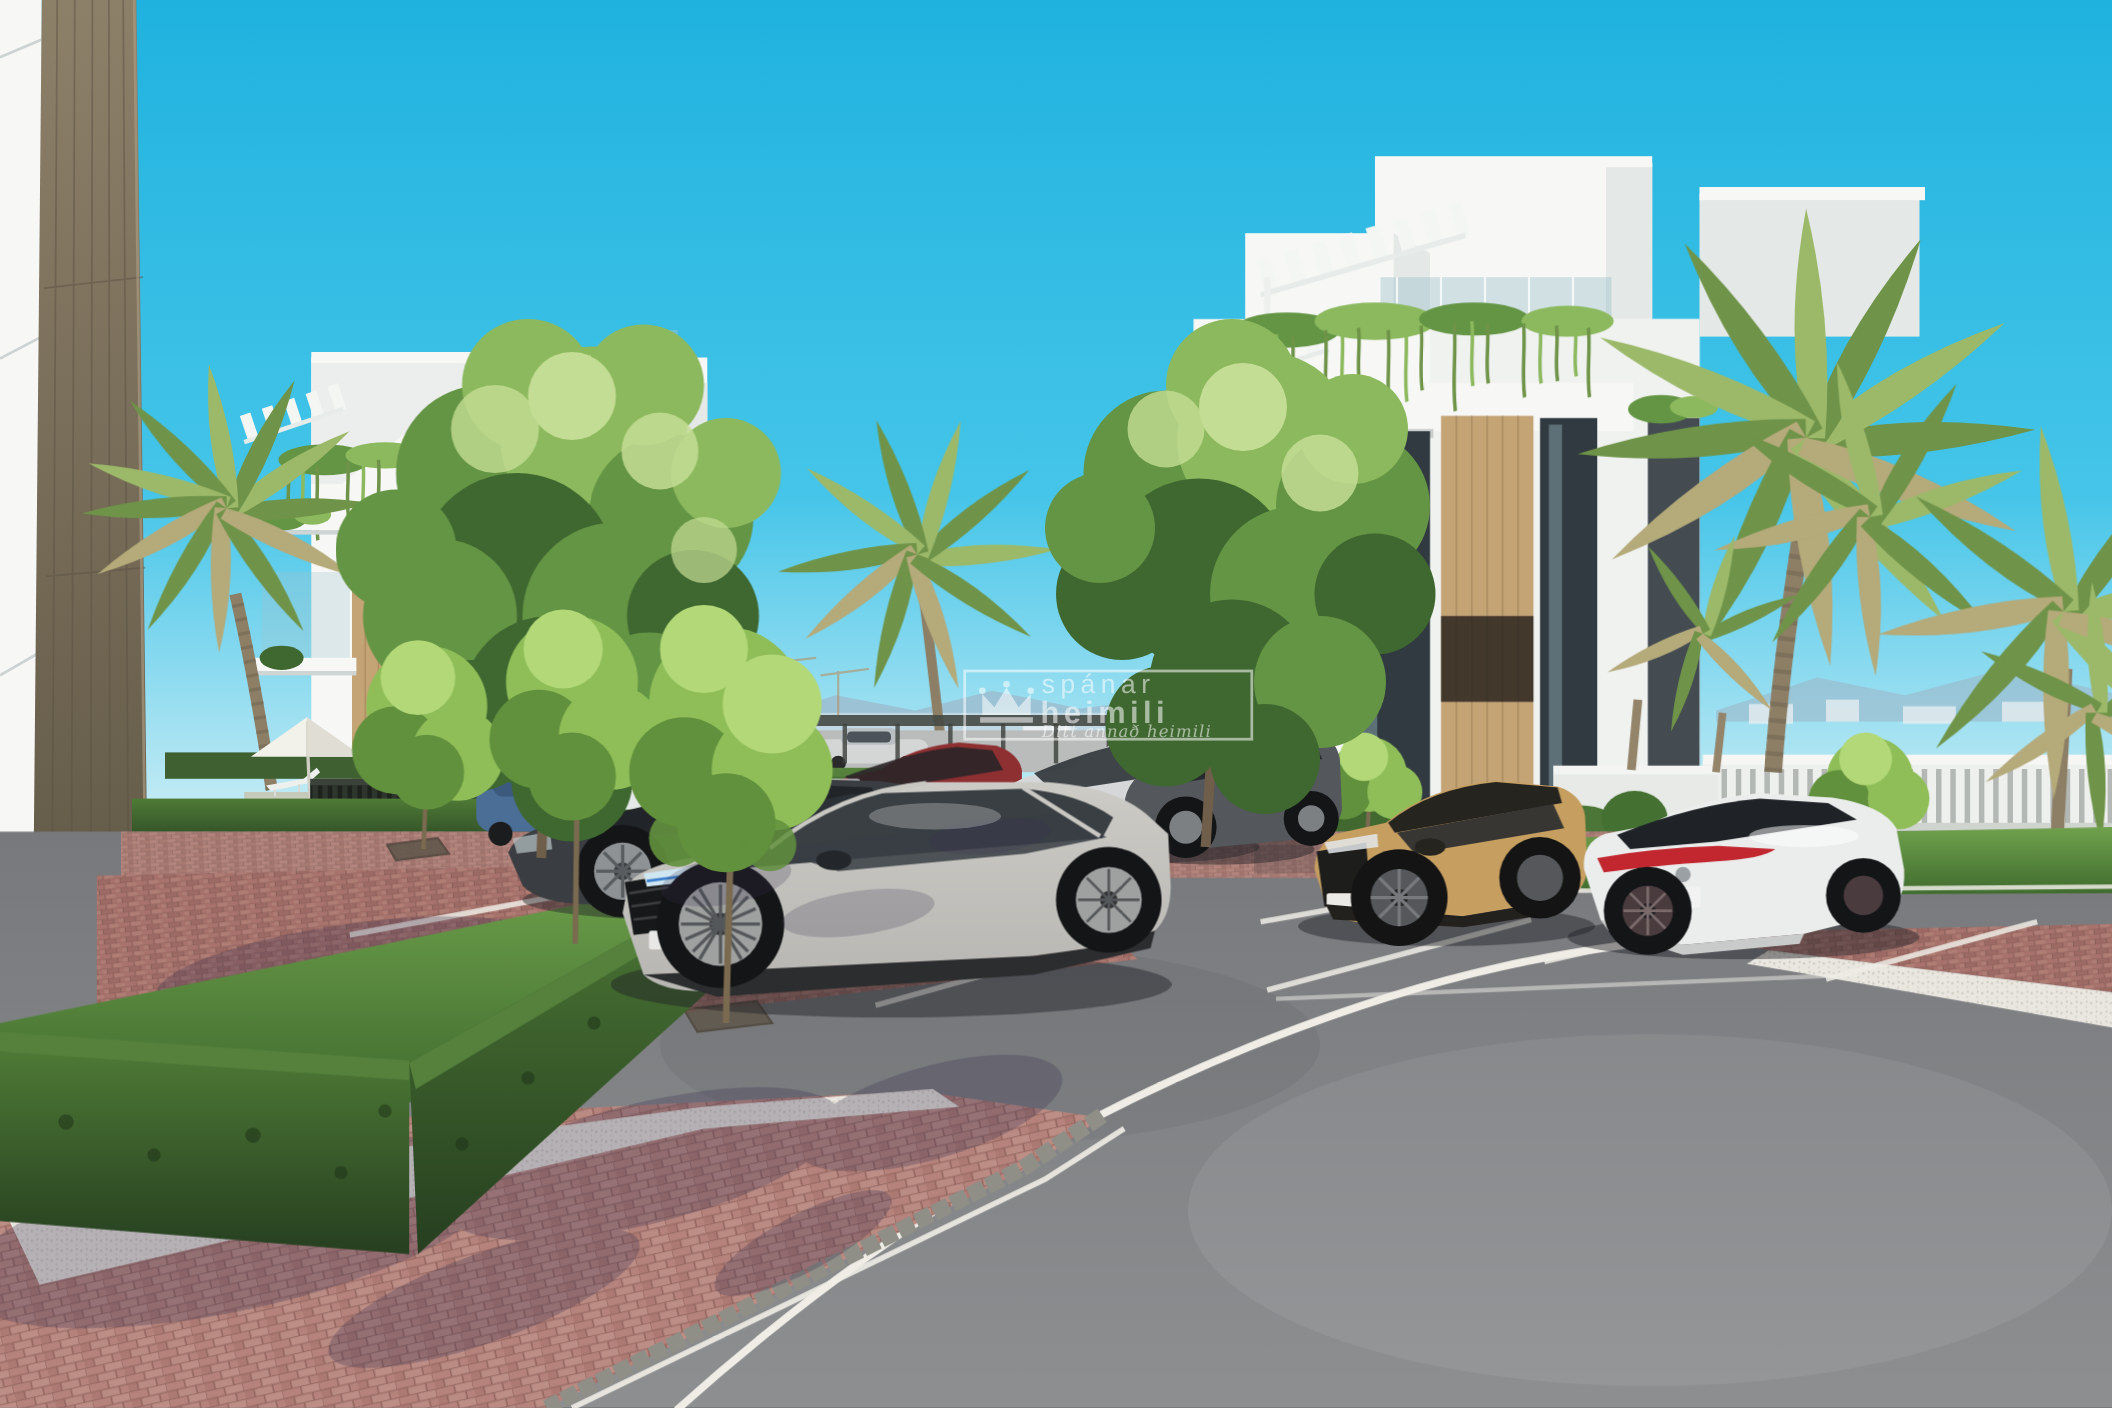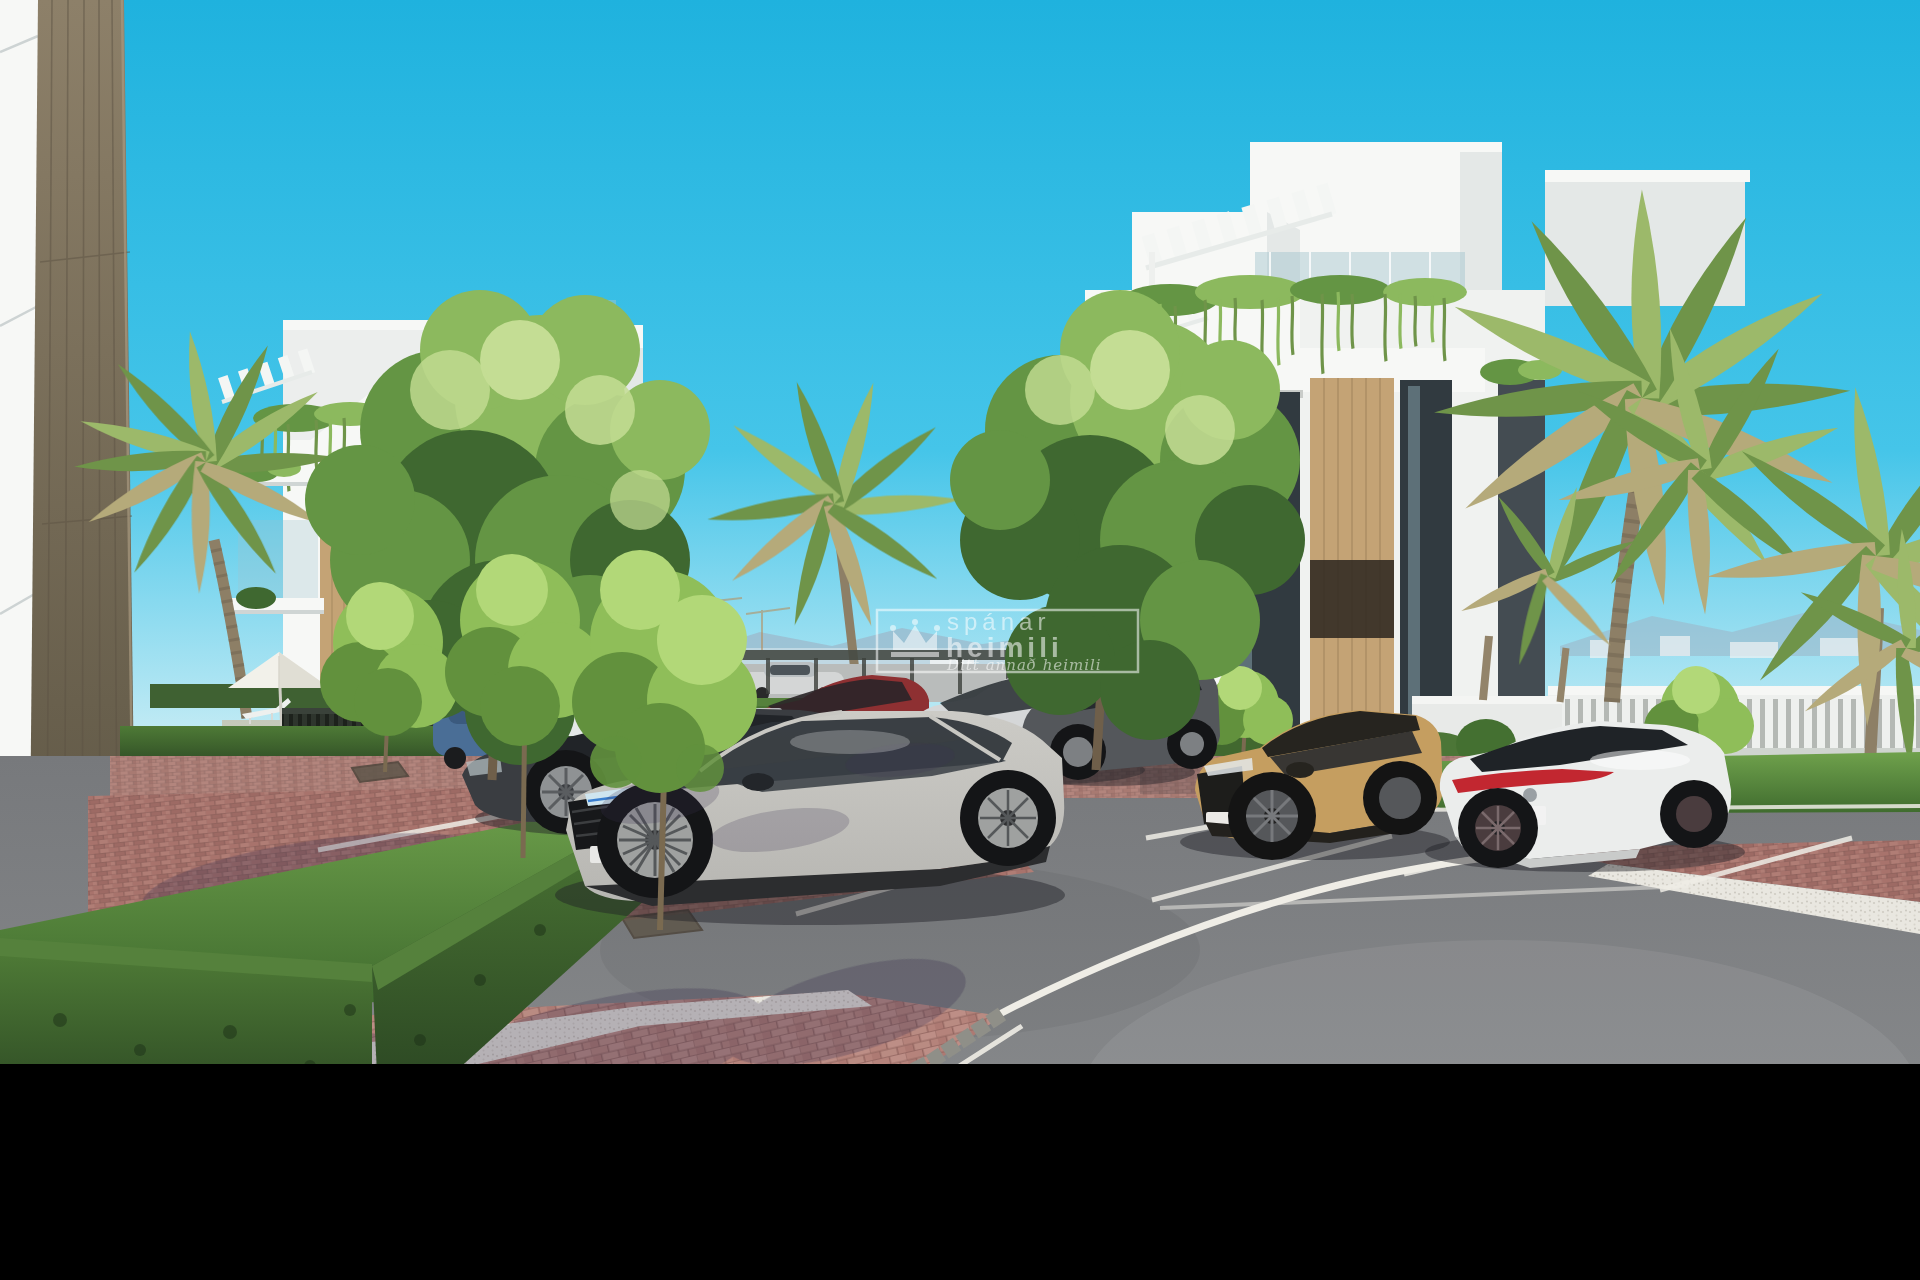--- a/index.html
+++ b/index.html
@@ -1,16 +1,16 @@
 <!DOCTYPE html>
 <html style="--sky_top: #1fb2de; --sky_mid: #45c5e9; --sky_horizon: #c9edf5; --white_wall: #f7f8f6; --white_shade: #e4e8e7; --white_deep: #cdd4d5; --wood_panel: #c4a375; --wood_dark: #9a7f57; --column_light: #8d8069; --column_dark: #57503f; --glass_dark: #313a40; --glass_light: #9fc3cc; --hedge_light: #4e7a36; --hedge_dark: #263f20; --grass_light: #6fa14c; --grass_dark: #3f6b2e; --tree_light: #8cb95e; --tree_mid: #649544; --tree_dark: #3f6830; --tree_hi: #c4dd94; --bright_tree: #8fbe59; --bright_tree_hi: #b2d878; --bright_tree_dark: #62913d; --palm_light: #9cb96a; --palm_mid: #6f9449; --palm_dry: #b5aa7a; --palm_trunk: #8d7f66; --brick_main: #a8736c; --brick_light: #bd8e86; --brick_mortar: #8a5f5a; --brick_fg: #b5837b; --gravel: #e9e7e0; --asphalt: #8d8f91; --asphalt_dark: #77797c; --road_line: #efede6; --cobble: #8f8f88; --mountain: #9db7c9; --city: #eef1f2; --fence_dark: #2a2f28; --fence_white: #eef0ee; --car_silver: #b7b6b2; --car_dark: #3a3d41; --car_red: #8e3032; --car_white: #dcdedf; --car_gray: #54575b; --car_tan: #c59e60; --car_sedan_white: #ebedec; --car_blue: #4a6e96; --tail_red: #c22730; --wheel_dark: #1b1c1e; --rim: #8f9294; --shadow: #3d3352; --watermark: #ffffff;"><head>
 <meta charset="utf-8">
 <style>
   html,body{margin:0;padding:0;background:#000;}
-  .stage{position:relative;width:1920px;height:1064px;overflow:hidden;font-family:"Liberation Sans",sans-serif;}
+  .stage{position:relative;width:1920px;height:1280px;overflow:hidden;font-family:"Liberation Sans",sans-serif;}
   svg{display:block;width:1920px;height:1280px;}
   
   .sg1{stop-color:var(--sky_top,#1fb2de);} .sg2{stop-color:var(--sky_mid,#45c5e9);} .sg3{stop-color:var(--sky_horizon,#c9edf5);}
   .hg1{stop-color:var(--hedge_light,#4e7a36);} .hg2{stop-color:var(--hedge_dark,#263f20);}
   .gg1{stop-color:var(--grass_light,#6fa14c);} .gg2{stop-color:var(--grass_dark,#3f6b2e);}
   .ag1{stop-color:var(--asphalt_dark,#77797c);} .ag2{stop-color:var(--asphalt,#8d8f91);}
   .cg1{stop-color:#cccbc6;} .cg2{stop-color:var(--car_silver,#b7b6b2);}
   .colg1{stop-color:var(--column_light,#8d8069);} .colg2{stop-color:var(--column_dark,#57503f);}
   .w{fill:var(--white_wall,#f7f8f6);} .ws{fill:var(--white_shade,#e4e8e7);}
   .wood{fill:var(--wood_panel,#c4a375);} .gl{fill:var(--glass_dark,#313a40);} .glr{fill:var(--glass_light,#9fc3cc);}

